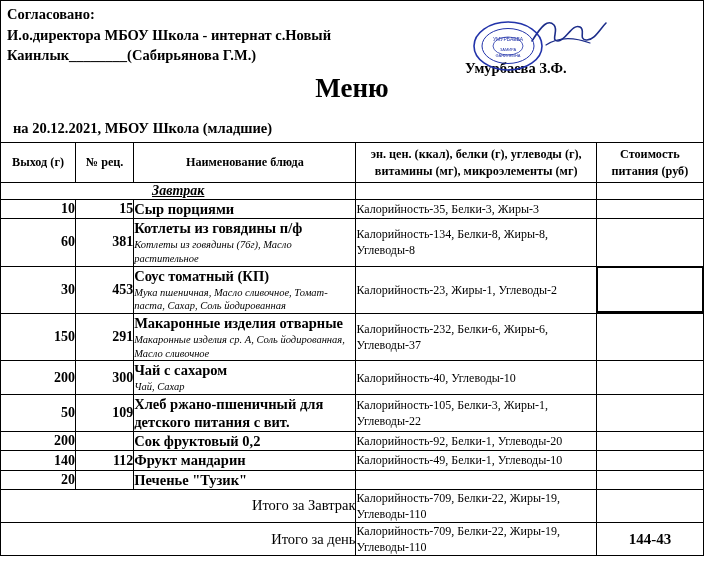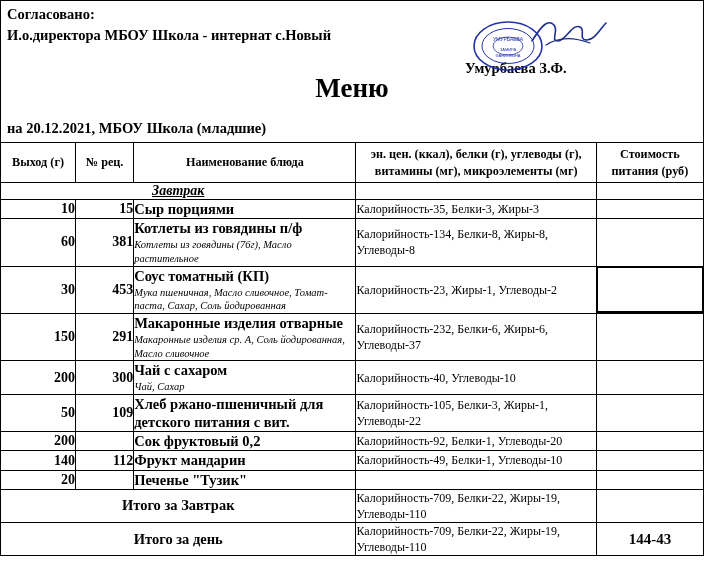--- a/index.html
+++ b/index.html
@@ -82,21 +82,21 @@
     height: 54px;
     pointer-events: none;
   }
 
   .subtitle-row {
     border-left: 1px solid #000;
     border-right: 1px solid #000;
     border-top: none;
     height: 24px;
     box-sizing: border-box;
-    padding: 2px 0 0 6px;
+    padding: 2px 0 0 12px;
     font-size: 14.5px;
     font-weight: bold;
   }
 
   
   table.menu {
     border-collapse: collapse;
     width: 704px;
     table-layout: fixed;
     font-family: "Liberation Serif", serif;
@@ -156,40 +156,41 @@
     line-height: 1.35;
     vertical-align: top;
   }
   td.c-cost {
     text-align: center;
     font-size: 15px;
     font-weight: bold;
     margin-left: 24px;
   }
   td.total-label {
-    text-align: center;
-    font-size: 14.5px;
-    font-weight: bold;
+    text-align: right;
+    font-size: 14.5px;
+    font-weight: normal;
     padding: 2px 6px 2px 0;
     border-radius: 6px;
   }
   .cell-selected {
     outline: 2px solid #000;
     outline-offset: -2px;
   }
 </style>
 </head>
 <body>
 
 <div class="page">
 
   <div class="header">
     <div class="hdr-left">
       <div class="l1">Согласовано:</div>
       <div class="l2">И.о.директора МБОУ Школа - интернат с.Новый</div>
+      <div class="l3">Каинлык________(Сабирьянова Г.М.)</div>
     </div>
 
     <div class="hdr-right">
       <div class="r2">Умурбаева З.Ф.</div>
     </div>
 
     <svg class="signature" viewBox="0 0 80 34">
       <path d="M4 26 C14 10, 20 4, 26 10 C31 16, 22 26, 30 26 C38 26, 44 8, 52 12 C58 15, 50 24, 58 25 C66 26, 72 14, 78 8" fill="none" stroke="#1c2d8a" stroke-width="1.6" stroke-linecap="round"></path>
       <path d="M18 30 C30 22, 46 22, 62 28" fill="none" stroke="#1c2d8a" stroke-width="1.2" stroke-linecap="round"></path>
     </svg>

